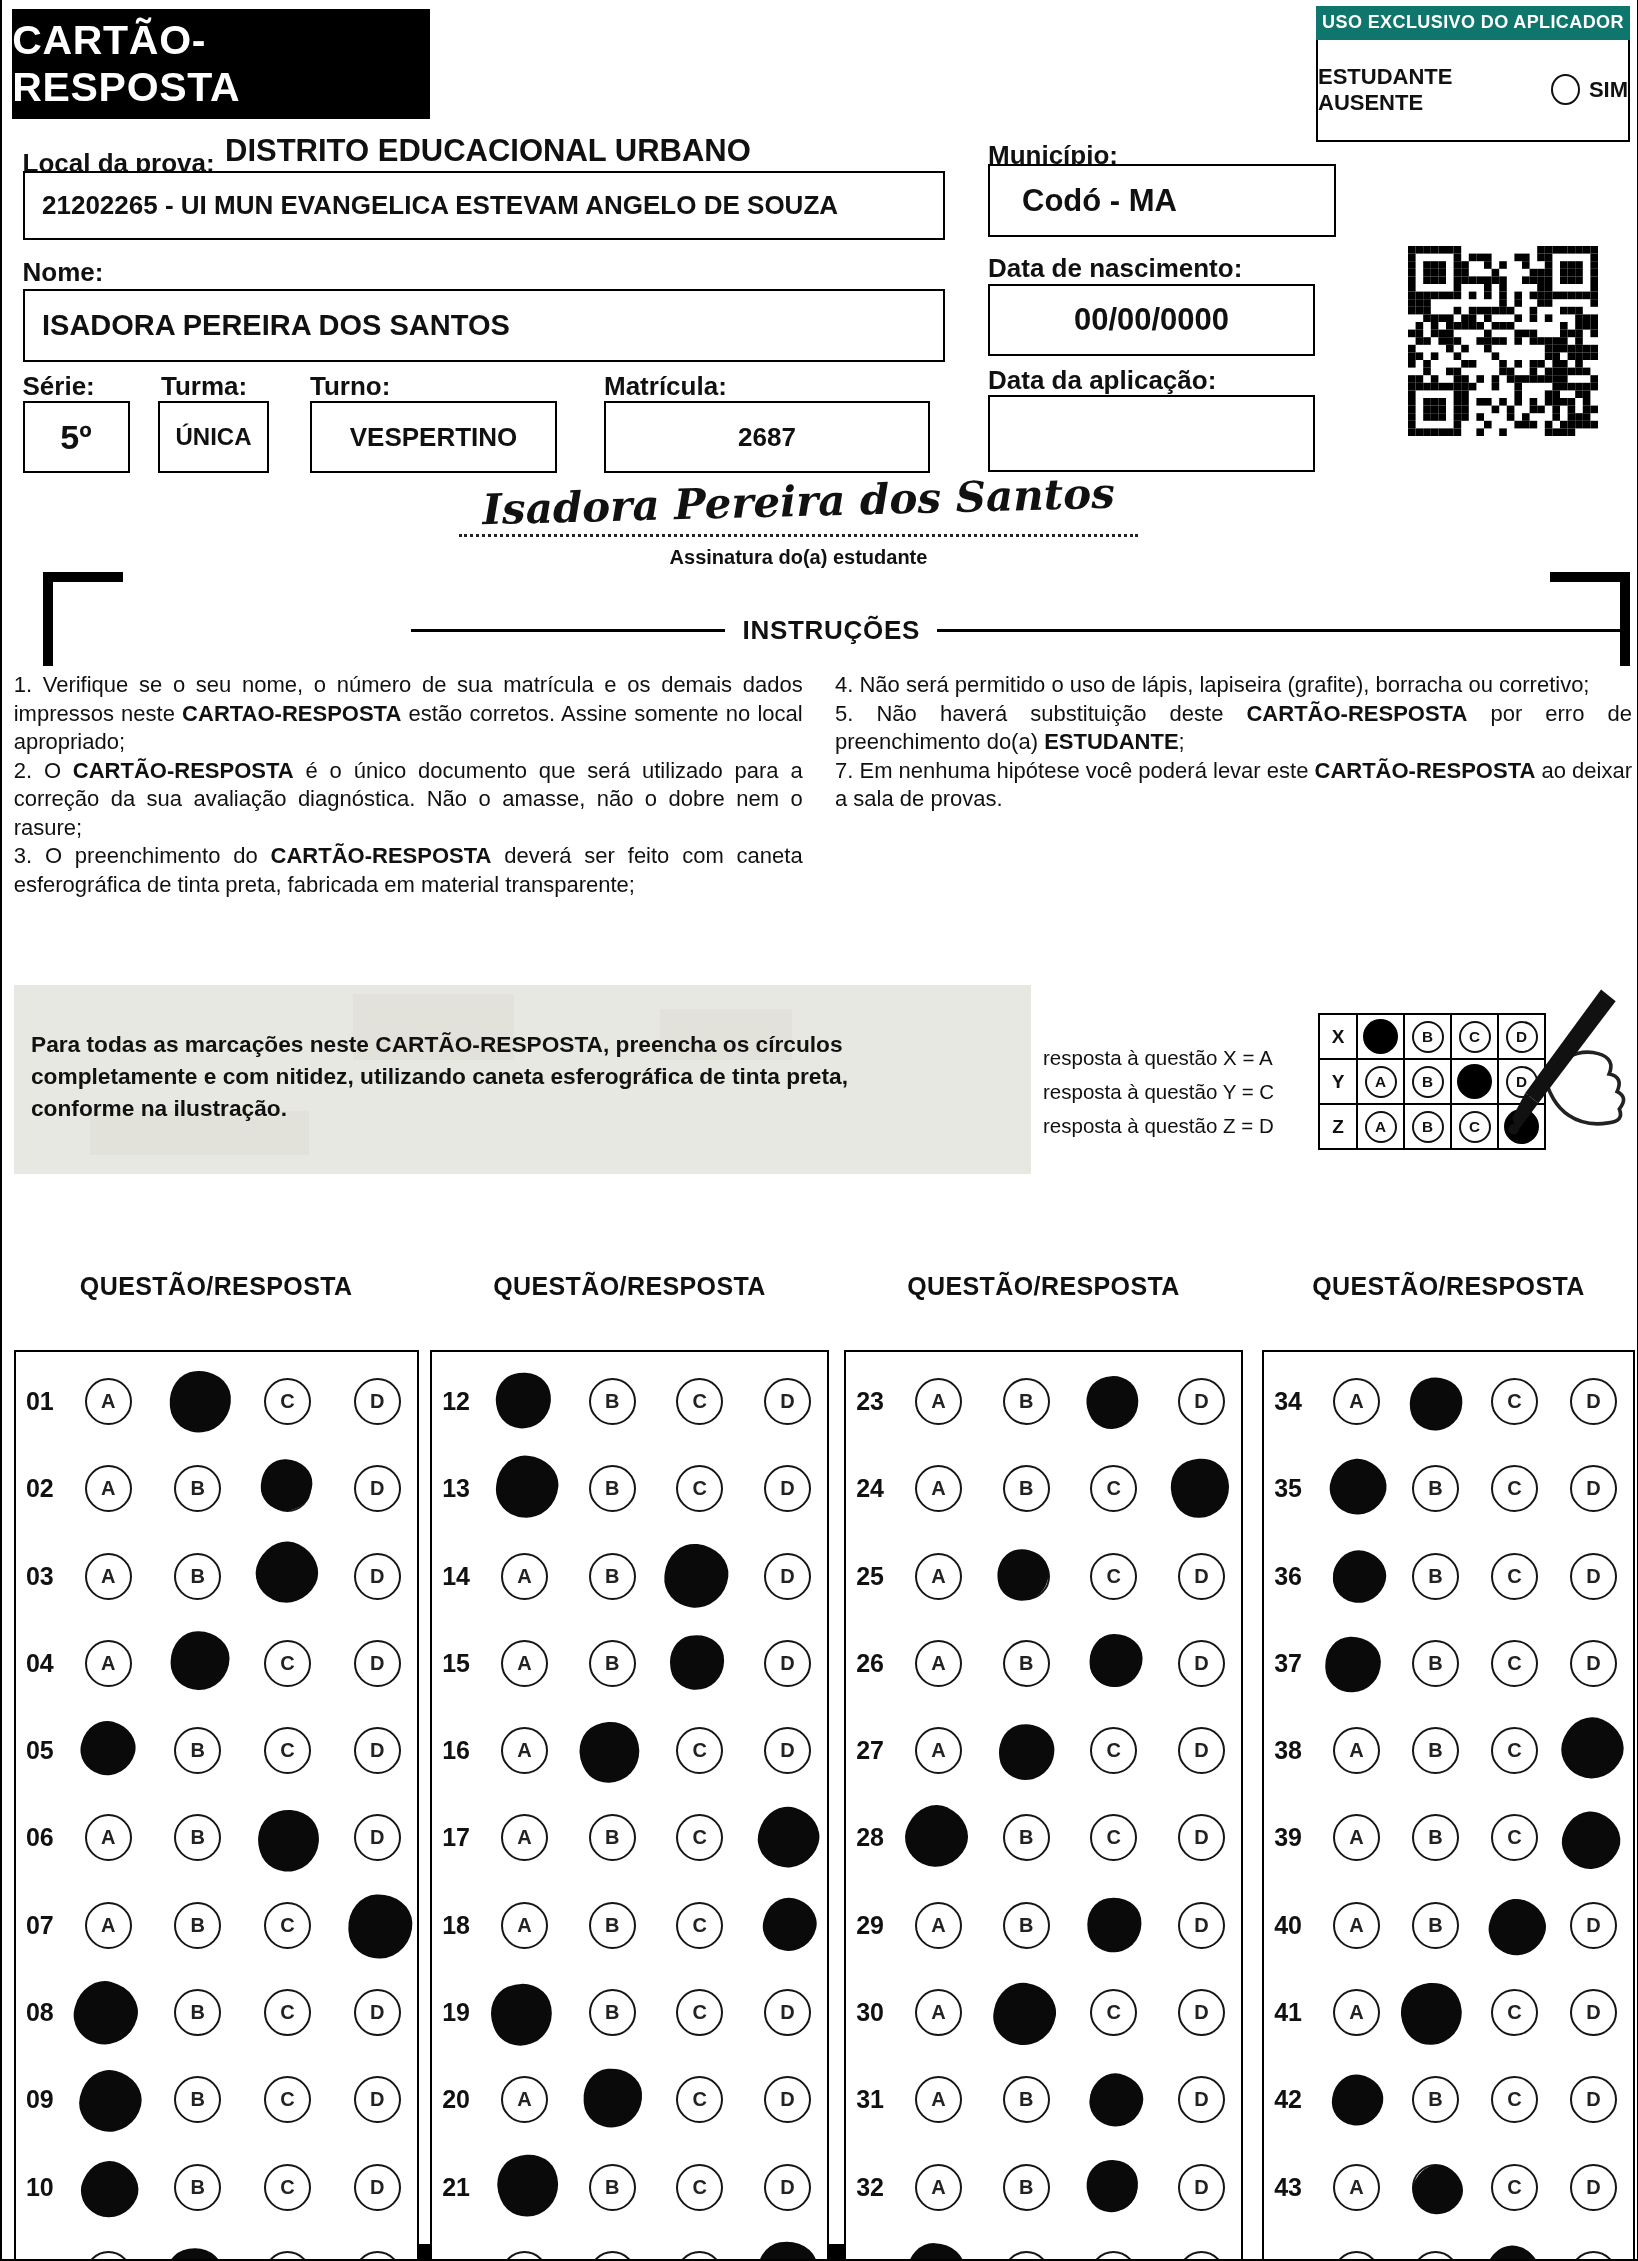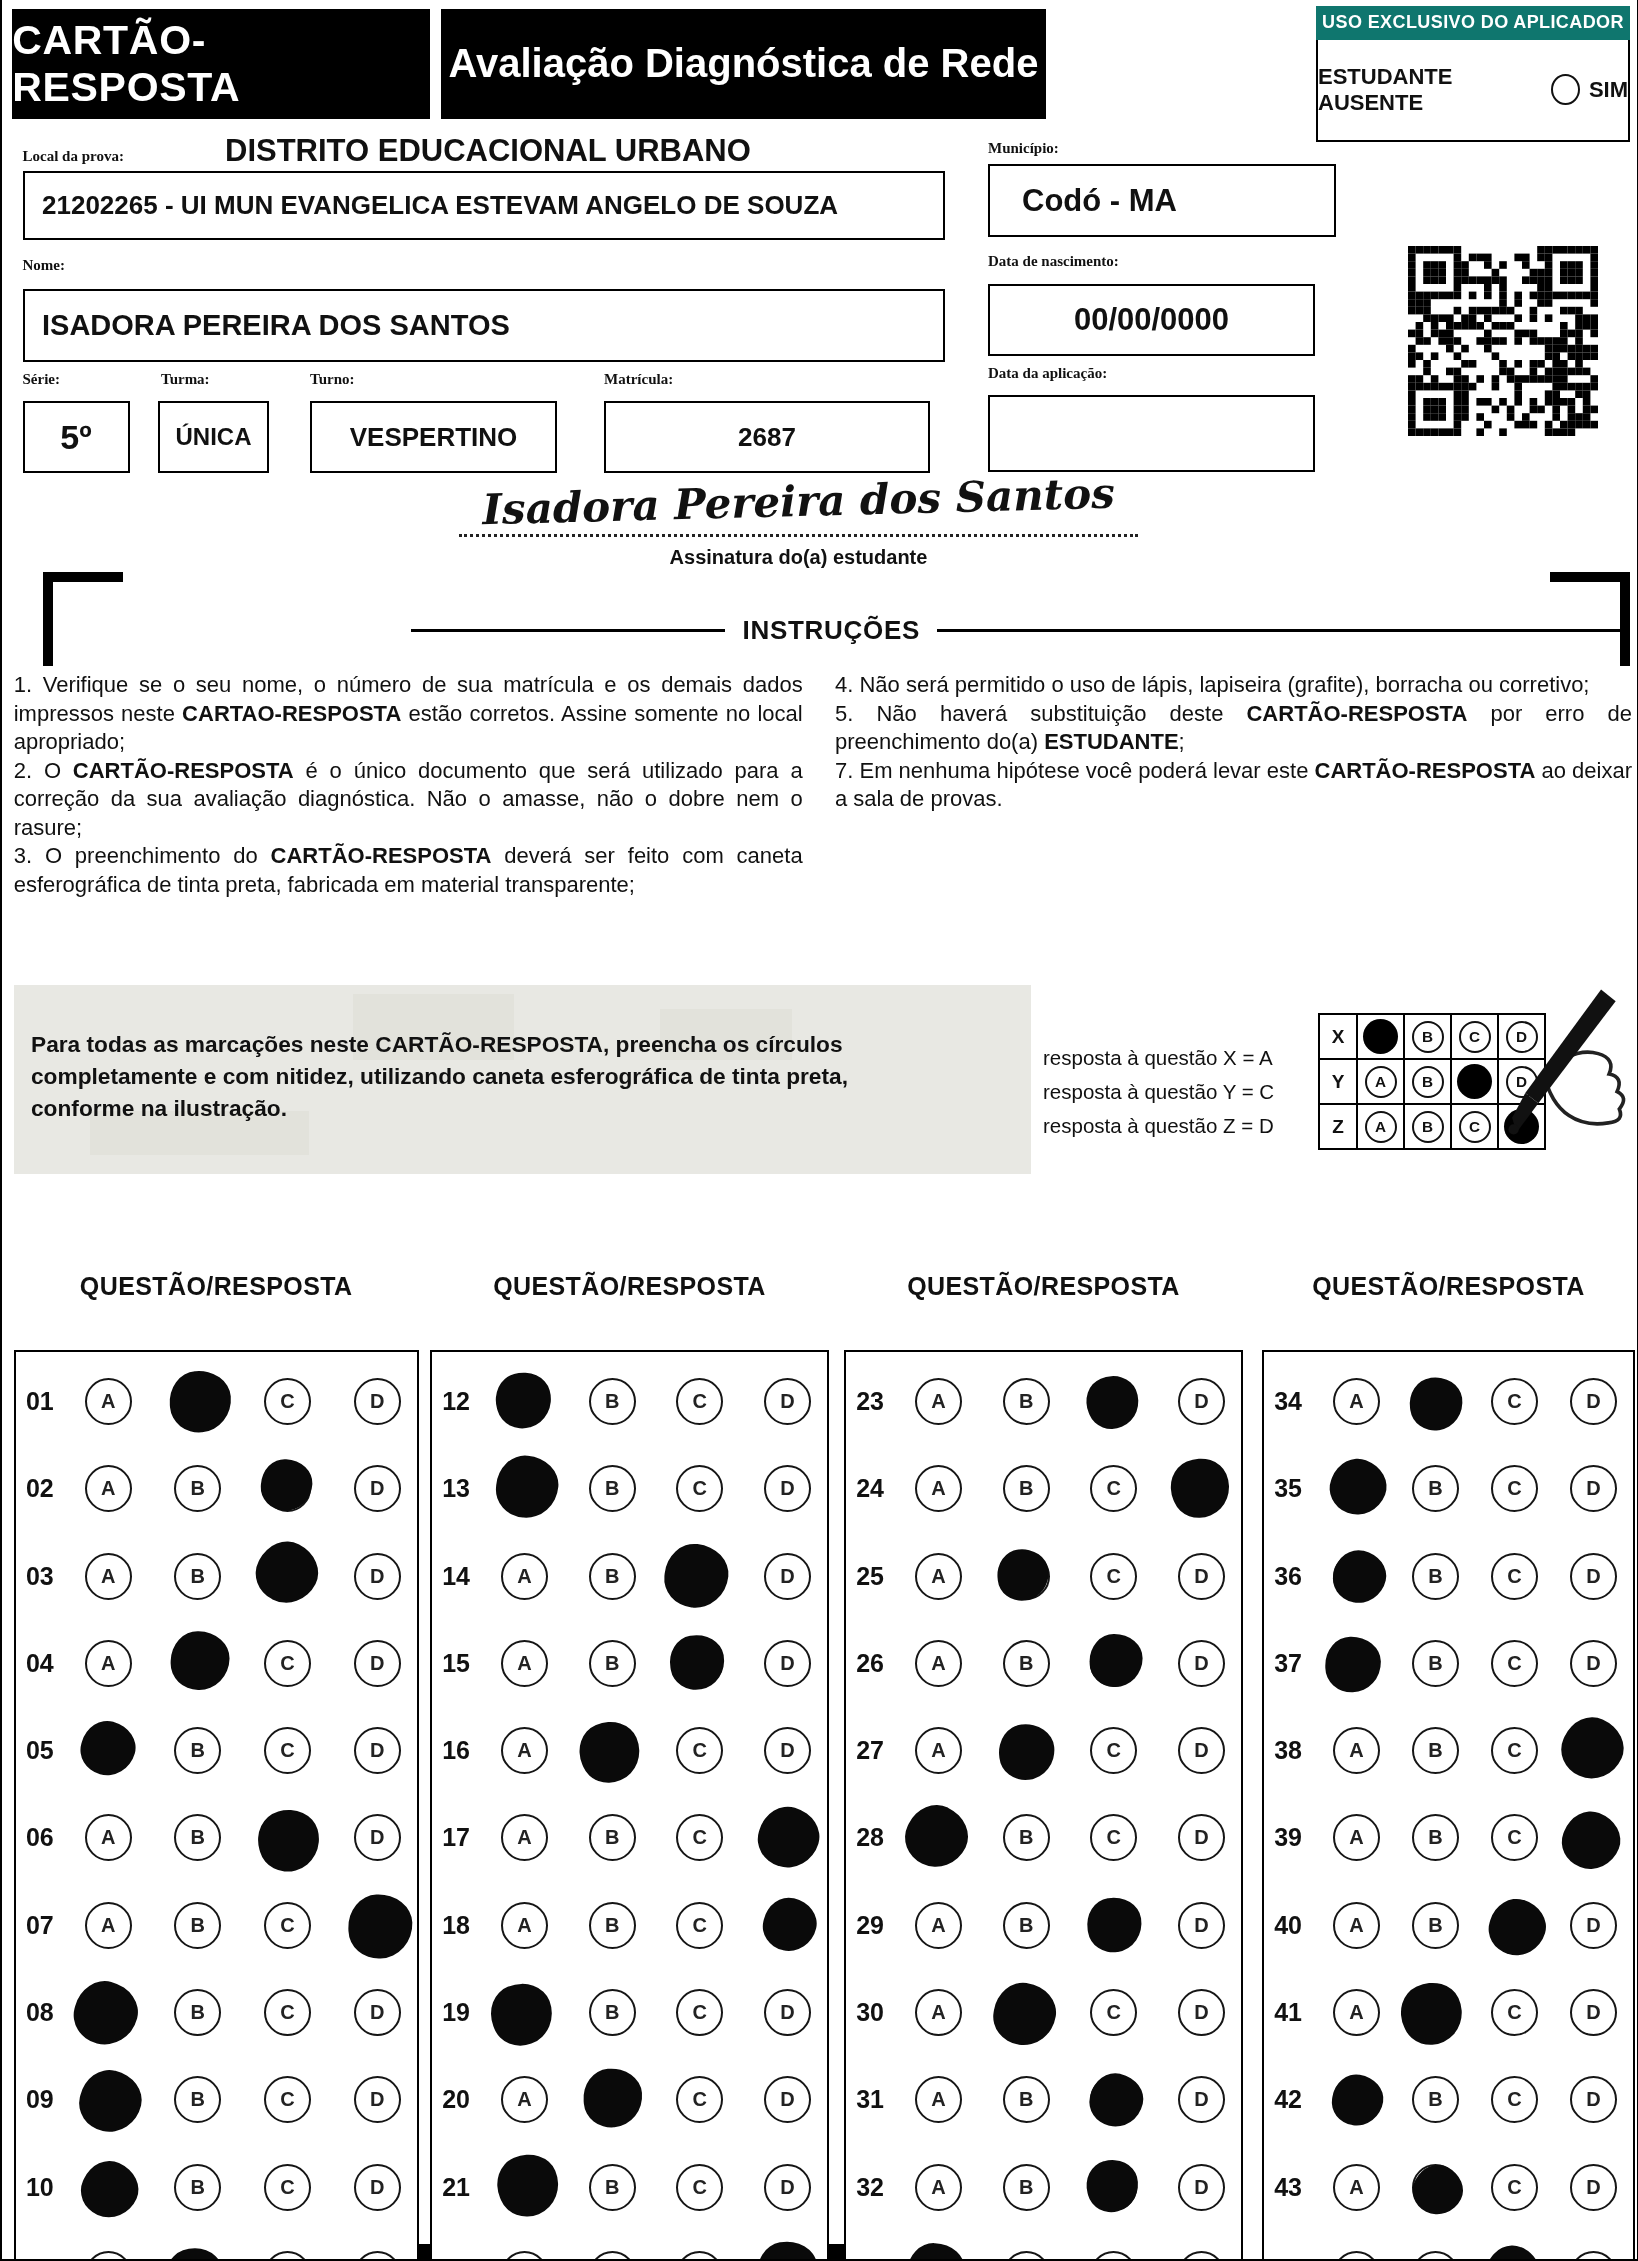--- a/index.html
+++ b/index.html
@@ -3,21 +3,21 @@
 <meta charset="utf-8">
 <style>
   *{margin:0;padding:0;box-sizing:border-box;}
   html,body{background:#fff;}
   body{width:1639px;font-family:"Liberation Sans",sans-serif;color:#111;}
   .page{position:relative;width:1639px;height:2261px;background:#fff;
         border-left:2.2px solid #000;border-right:2.2px solid #000;border-bottom:2.2px solid #000;overflow:hidden;}
   .abs{position:absolute;}
   .blackbox{position:absolute;background:#000;color:#fff;display:flex;align-items:center;justify-content:center;font-weight:bold;}
   .fieldbox{position:absolute;border:2.2px solid #000;display:flex;align-items:center;font-weight:bold;background:#fff;}
-  .lbl{position:absolute;font-weight:bold;font-size:15px;white-space:nowrap;font-family:Liberation Serif, serif;}
+  .lbl{position:absolute;font-weight:bold;font-size:26px;white-space:nowrap;}
 
   
   .h-card{left:10.2px;top:8.8px;width:418px;height:110px;font-size:41px;letter-spacing:0.7px;}
   .h-exam{left:439px;top:8.8px;width:605px;height:110px;font-size:40px;}
   .h-grade{left:1052px;top:8.8px;width:254px;height:110px;font-size:56px;}
   .applicator{position:absolute;left:1314px;top:5.8px;width:314px;height:136px;}
   .app-head{height:34px;background:#0f766e;color:#fff;font-size:18px;font-weight:bold;display:flex;align-items:center;justify-content:center;letter-spacing:0.4px;}
   .app-body{height:102px;border:2.2px solid #000;border-top:none;display:flex;align-items:center;justify-content:center;gap:8.8px;font-weight:bold;font-size:22px;background:#fff;}
   .circle-empty{display:inline-block;width:31px;height:31px;border:2.2px solid #111;border-radius:50%;}
 
@@ -58,21 +58,20 @@
   .regmark{position:absolute;background:#000;}
   .shade{position:absolute;background:#e8e8e3;}
   .shade2{position:absolute;background:#dddcd6;opacity:.55;}
 </style>
 </head>
 <body>
 
 <div class="page">
 
   <div class="blackbox h-card">CARTÃO-RESPOSTA</div>
-  <div class="blackbox h-exam">Avaliação Diagnóstica de Rede</div>
 
   <div class="applicator">
     <div class="app-head">USO EXCLUSIVO DO APLICADOR</div>
     <div class="app-body">
       <span>ESTUDANTE AUSENTE</span>
       <span class="circle-empty"></span>
       <span>SIM</span>
     </div>
   </div>
 

